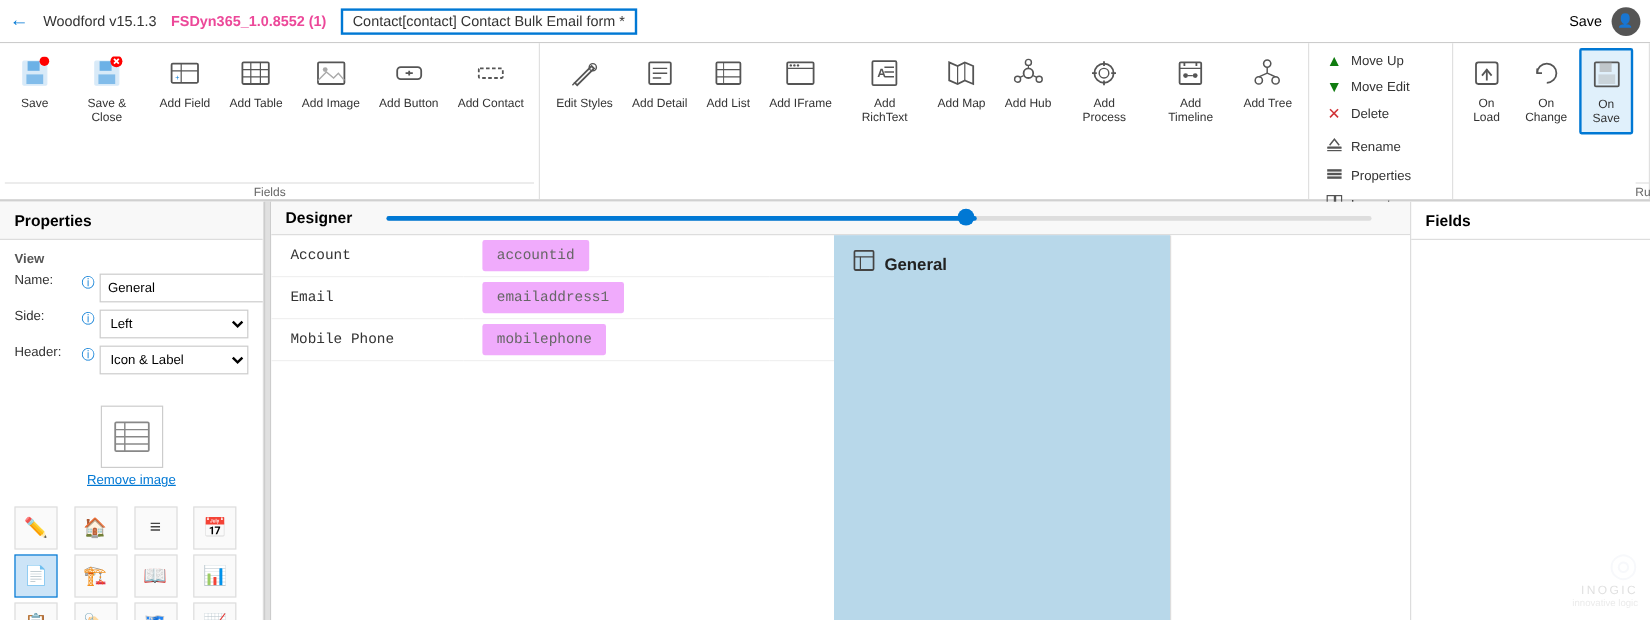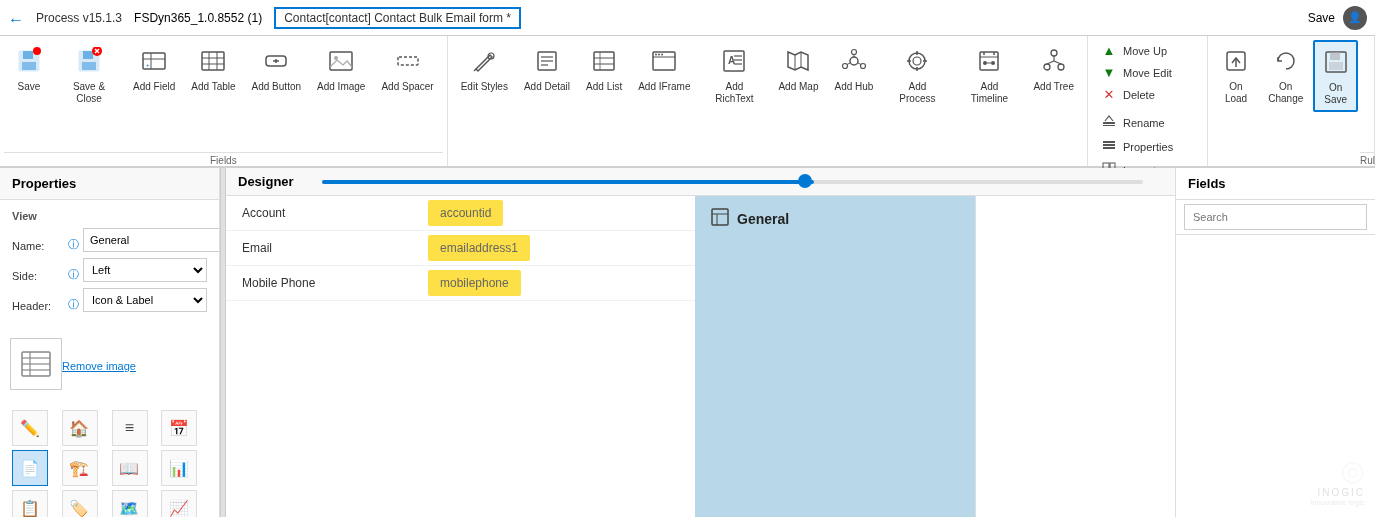--- a/index.html
+++ b/index.html
@@ -21,21 +21,22 @@
       cursor: pointer;
       border: none;
       background: none;
     }
     .app-title {
       font-size: 12px;
       color: #333;
     }
     .app-subtitle {
       font-size: 12px;
-      color: #000000;
+      color: #ec4899;
+      font-weight: bold;
     }
     .form-title {
       background: #fff;
       border: 2px solid #0078d4;
       padding: 2px 8px;
       font-size: 12px;
       color: #333;
     }
     .top-right {
       margin-left: auto;
@@ -209,21 +210,21 @@
       padding: 10px 12px;
     }
     .view-label {
       font-size: 11px;
       font-weight: 600;
       color: #555;
       margin-bottom: 6px;
     }
     .prop-row {
       display: flex;
-      align-items: flex-end;
+      align-items: flex-start;
       margin-bottom: 6px;
       gap: 4px;
     }
     .prop-label {
       font-size: 11px;
       color: #333;
       min-width: 52px;
     }
     .prop-info {
       color: #0078d4;
@@ -240,20 +241,21 @@
     .prop-select {
       flex: 1;
       height: 24px;
       border: 1px solid #ccc;
       padding: 1px 4px;
       font-size: 11px;
       background: #fff;
     }
     .image-placeholder {
       display: flex;
+      flex-direction: column;
       align-items: center;
       padding: 10px;
     }
     .img-box {
       width: 52px;
       height: 52px;
       border: 1px solid #ccc;
       display: flex;
       align-items: center;
       justify-content: center;
@@ -307,41 +309,41 @@
     }
     .designer-content {
       display: flex;
       flex: 1;
       overflow: hidden;
     }
     .form-area {
       flex: 1;
       padding: 0;
       overflow: hidden;
+      font-family: Liberation Mono, monospace;
     }
     .form-table {
       width: 100%;
       border-collapse: collapse;
     }
     .form-table td {
       padding: 10px 16px;
       border-bottom: 1px solid #f0f0f0;
       font-size: 12px;
     }
     .form-table .field-label {
       color: #333;
       font-weight: 400;
       width: 160px;
     }
     .form-table .field-value {
-      background: #fde047;
+      background: #f0abfc;
       color: #666;
       padding: 6px 12px;
       border-radius: 2px;
-      margin-left: 26px;
     }
 
     .section-panel {
       width: 280px;
       background: #b8d8ea;
       display: flex;
       flex-direction: column;
       padding: 0;
     }
     .section-header {
@@ -434,21 +436,21 @@
       height: 132px;
       background: #fff;
       border-bottom: 2px solid #d0d0d0;
     }
   </style>
 </head>
 <body>
 
 <div class="top-bar">
   <button class="back-btn">←</button>
-  <span class="app-title">Process v15.1.3</span>
+  <span class="app-title">Woodford v15.1.3</span>
   <span class="app-subtitle">FSDyn365_1.0.8552 (1)</span>
   <div class="form-title">Contact[contact] Contact Bulk Email form *</div>
   <div class="top-right">
     <span>Save</span>
     <div class="user-icon">👤</div>
   </div>
 </div>
 
 <div class="ribbon-section-row">
 
@@ -497,44 +499,44 @@
               <line x1="3" y1="17" x2="25" y2="17" stroke="#555" stroke-width="1"></line>
               <line x1="10" y1="5" x2="10" y2="23" stroke="#555" stroke-width="1"></line>
               <line x1="18" y1="5" x2="18" y2="23" stroke="#555" stroke-width="1"></line>
             </svg>
         </div>
         <span class="ribbon-btn-label">Add Table</span>
       </button>
       <button class="ribbon-btn">
         <div class="ribbon-btn-icon">
           <svg width="28" height="28" viewBox="0 0 28 28">
+              <rect x="3" y="5" width="22" height="18" rx="1" fill="none" stroke="#555" stroke-width="1.5"></rect>
+              <circle cx="9" cy="11" r="2" fill="#aaa"></circle>
+              <polyline points="3,20 10,13 16,18 20,14 25,20" fill="none" stroke="#aaa" stroke-width="1.2"></polyline>
+            </svg>
+        </div>
+        <span class="ribbon-btn-label">Add Image</span>
+      </button>
+      <button class="ribbon-btn">
+        <div class="ribbon-btn-icon">
+          <svg width="28" height="28" viewBox="0 0 28 28">
               <rect x="4" y="9" width="20" height="10" rx="3" fill="none" stroke="#555" stroke-width="1.5"></rect>
               <line x1="14" y1="12" x2="14" y2="16" stroke="#555" stroke-width="1.5"></line>
               <line x1="11" y1="14" x2="17" y2="14" stroke="#555" stroke-width="1.5"></line>
             </svg>
         </div>
         <span class="ribbon-btn-label">Add Button</span>
       </button>
       <button class="ribbon-btn">
         <div class="ribbon-btn-icon">
           <svg width="28" height="28" viewBox="0 0 28 28">
-              <rect x="3" y="5" width="22" height="18" rx="1" fill="none" stroke="#555" stroke-width="1.5"></rect>
-              <circle cx="9" cy="11" r="2" fill="#aaa"></circle>
-              <polyline points="3,20 10,13 16,18 20,14 25,20" fill="none" stroke="#aaa" stroke-width="1.2"></polyline>
-            </svg>
-        </div>
-        <span class="ribbon-btn-label">Add Image</span>
-      </button>
-      <button class="ribbon-btn">
-        <div class="ribbon-btn-icon">
-          <svg width="28" height="28" viewBox="0 0 28 28">
               <rect x="4" y="10" width="20" height="8" rx="1" fill="none" stroke="#555" stroke-width="1.5" stroke-dasharray="3,2"></rect>
             </svg>
         </div>
-        <span class="ribbon-btn-label">Add Spacer</span>
+        <span class="ribbon-btn-label">Add Contact</span>
       </button>
     </div>
     <div class="ribbon-group-label">Fields</div>
   </div>
 
   <div class="ribbon-group" style="min-width: fit-content;">
     <div class="ribbon-buttons">
       <button class="ribbon-btn">
         <div class="ribbon-btn-icon">
           <svg width="28" height="28" viewBox="0 0 28 28">
@@ -850,23 +852,20 @@
           <span>General</span>
         </div>
       </div>
 
       <div style="width: 200px; background: #fff; border-left: 1px solid #ddd;"></div>
     </div>
   </div>
 
   <div class="right-sidebar">
     <div class="fields-header">Fields</div>
-    <div class="search-fields">
-      <input type="text" class="search-fields" placeholder="Search" style="width: 100%; height: 26px; border: 1px solid rgb(204, 204, 204); padding: 2px 8px; font-size: 11px;">
-    </div>
   </div>
 </div>
 
 <div class="branding">
   <div style="font-size:28px; opacity:0.15; color: #4a6fa5; text-align:right;">
     ◎
   </div>
   <div style="font-size:10px; color:#999; letter-spacing:2px;">INOGIC</div>
   <div style="font-size:8px; color:#bbb;">innovative logic</div>
 </div>

